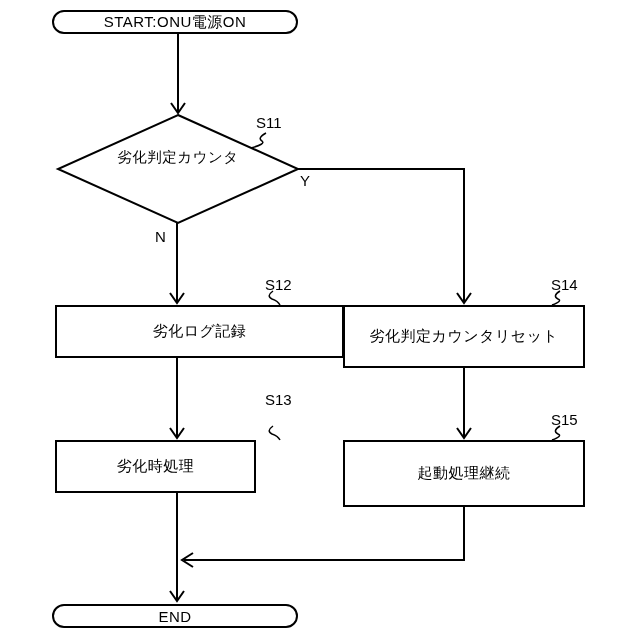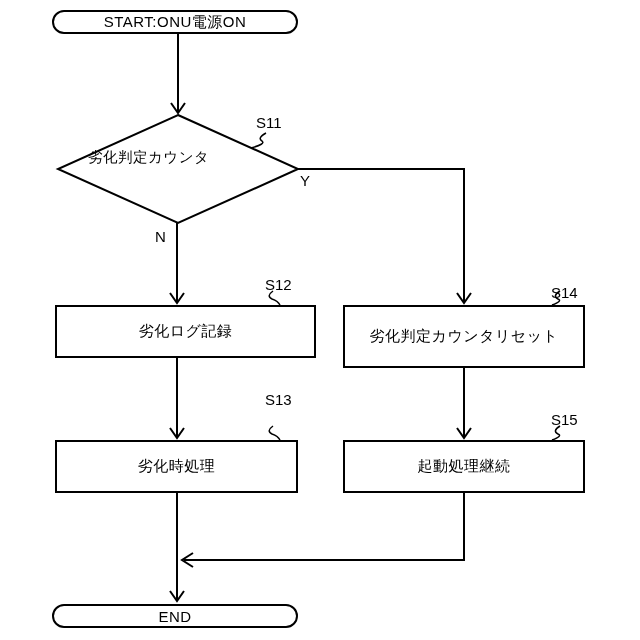--- a/index.html
+++ b/index.html
@@ -13,21 +13,21 @@
     position:absolute; box-sizing:border-box;
     border:2px solid #000; background:#fff;
     display:flex; align-items:center; justify-content:center;
     font-size:15px; letter-spacing:0.5px; white-space:nowrap;
   }
   .term { border-radius:12px; }
   .lbl { position:absolute; font-size:15px; }
   .branch-lbl { position:absolute; font-size:15px; }
   .dtext {
     position:absolute; left:88px; top:147px; width:180px;
-    text-align:left; font-size:14.5px; line-height:20px; letter-spacing:0.5px;
+    text-align:center; font-size:14.5px; line-height:20px; letter-spacing:0.5px;
   }
 </style>
 </head>
 <body>
 
 <div class="canvas">
 
   <svg width="640" height="640" viewBox="0 0 640 640">
     <g stroke="#000" stroke-width="2" fill="none">
 
@@ -65,30 +65,30 @@
   </svg>
 
   <div class="node term" style="left:52px; top:10px; width:246px; height:24px;">START:ONU電源ON</div>
 
   <div class="node term" style="left:52px; top:604px; width:246px; height:24px;">END</div>
 
   <div class="dtext">
     <div>劣化判定カウンタ</div>
   </div>
 
-  <div class="node" style="left:55px; top:305px; width:261px; height:53px;">劣化ログ記録</div>
+  <div class="node" style="left:55px; top:305px; width:289px; height:53px;">劣化ログ記録</div>
 
-  <div class="node" style="left:55px; top:440px; width:243px; height:53px;font-family:Liberation Mono, monospace;">劣化時処理</div>
+  <div class="node" style="left:55px; top:440px; width:201px; height:53px;font-family:Liberation Mono, monospace;">劣化時処理</div>
 
   <div class="node" style="left:343px; top:305px; width:242px; height:63px;">劣化判定カウンタリセット</div>
 
-  <div class="node" style="left:343px; top:440px; width:242px; height:53px;">起動処理継続</div>
+  <div class="node" style="left:343px; top:440px; width:242px; height:67px;">起動処理継続</div>
 
   <span class="lbl" style="left:256px; top:114px;">S11</span>
   <span class="lbl" style="left:265px; top:276px;">S12</span>
   <span class="lbl" style="left:265px; top:391px;">S13</span>
-  <span class="lbl" style="left:551px; top:284px;">S14</span>
+  <span class="lbl" style="left:551px; top:276px;">S14</span>
   <span class="lbl" style="left:551px; top:411px;">S15</span>
 
   <span class="branch-lbl" style="left:300px; top:172px;">Y</span>
   <span class="branch-lbl" style="left:155px; top:228px;">N</span>
 
 </div>
 
 </body></html>

